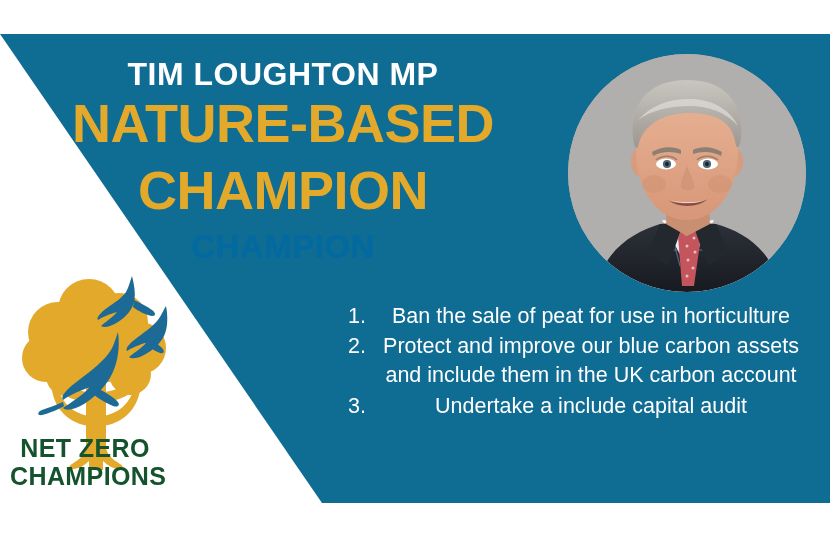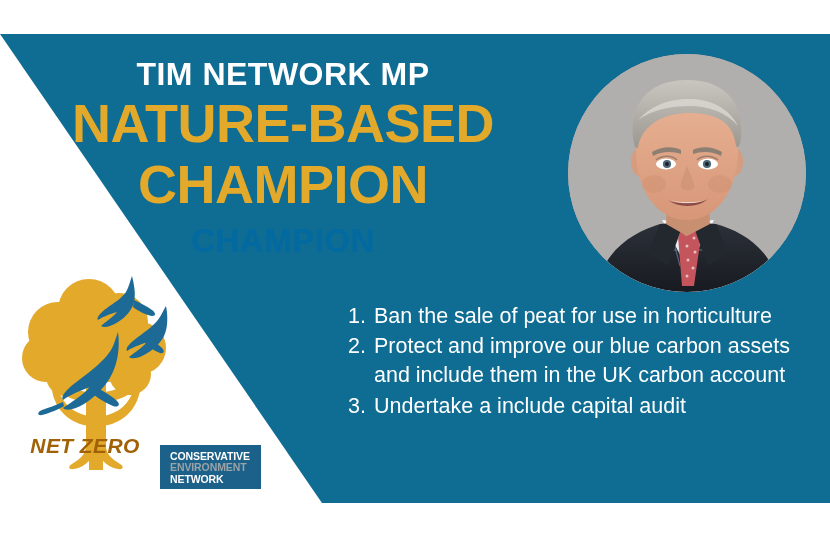--- a/index.html
+++ b/index.html
@@ -50,21 +50,21 @@
     margin: 0 0 4px 0;
     white-space: nowrap;
   }
   .big-gold {
     display: block;
     font-size: 54px;
     font-weight: 800;
     letter-spacing: -0.5px;
     color: #E3A92A;
     line-height: 1.02;
-    margin: 6px;
+    margin: 12px;
     white-space: nowrap;
   }
   #line-nature { margin-top: 2px; }
   #line-solutions { margin-top: 4px; }
   #champion-line {
     font-size: 33px;
     font-weight: 700;
     letter-spacing: 0.5px;
     color: #0369a1;
     line-height: 1.05;
@@ -106,44 +106,44 @@
     font-weight: 400;
     margin-bottom: 1px;
   }
   #pledge-list .num {
     flex: 0 0 auto;
     width: 26px;
     text-align: left;
   }
   #pledge-list .txt {
     flex: 1 1 auto;
+    text-align: center;
   }
 
   
   #nzc-logo {
     position: absolute;
     left: 6px;
     top: 270px;
     width: 180px;
     height: 215px;
     z-index: 7;
   }
   #nzc-wordmark {
     position: absolute;
     left: 10px;
     top: 434px;
     width: 150px;
     text-align: center;
     z-index: 7;
-    color: #a16207;
+    color: #14532d;
     font-weight: 800;
-    font-size: 21px;
+    font-size: 25px;
     line-height: 1.12;
     letter-spacing: 0.4px;
-    font-style: italic;
   }
   #nzc-wordmark span { display: block; white-space: nowrap; }
 
   #cen-logo {
     position: absolute;
     left: 160px;
     top: 445px;
     width: 101px;
     height: 44px;
     background: #1C6189;
@@ -163,21 +163,21 @@
   .cen-grey  { color: #9AA3A8; }
 </style>
 </head>
 <body>
 
 <div id="canvas">
 
   <div id="blue-banner"></div>
 
   <div id="headline-block">
-    <div id="name-line">TIM NETWORK MP</div>
+    <div id="name-line">TIM LOUGHTON MP</div>
     <div class="big-gold" id="line-nature">NATURE-BASED</div>
     <div class="big-gold" id="line-solutions">CHAMPION</div>
     <div id="champion-line">CHAMPION</div>
   </div>
 
   <div id="portrait">
     <svg width="238" height="238" viewBox="0 0 238 238">
       <defs>
         <clipPath id="circClip">
             <circle cx="119" cy="119" r="119"></circle>
@@ -311,23 +311,17 @@
 
         <path d="M112 62 C114 76 112 92 106 104 C100 116 90 126 78 134 C68 140 60 141 57 138 C64 133 76 126 84 117 C73 121 62 126 57 130 C54 126 61 119 73 110 C85 101 99 90 105 80 C109 73 110 67 112 62 Z"></path>
         <path d="M84 114 C94 119 104 125 110 130 C115 134 113 138 107 136 C97 132 88 125 82 120 Z"></path>
         <path d="M57 132 C50 135 42 138 36 140 C31 142 31 146 36 145 C44 143 53 139 58 136 Z"></path>
       </g>
     </svg>
   </div>
 
   <div id="nzc-wordmark">
     <span>NET ZERO</span>
+    <span>CHAMPIONS</span>
   </div>
 
-  <div id="cen-logo">
-    <div id="cen-text">
-      <span class="cen-white">CONSERVATIVE</span>
-      <span class="cen-grey">ENVIRONMENT</span>
-      <span class="cen-white">NETWORK</span>
-    </div>
-  </div>
 
 </div>
 
 </body></html>

